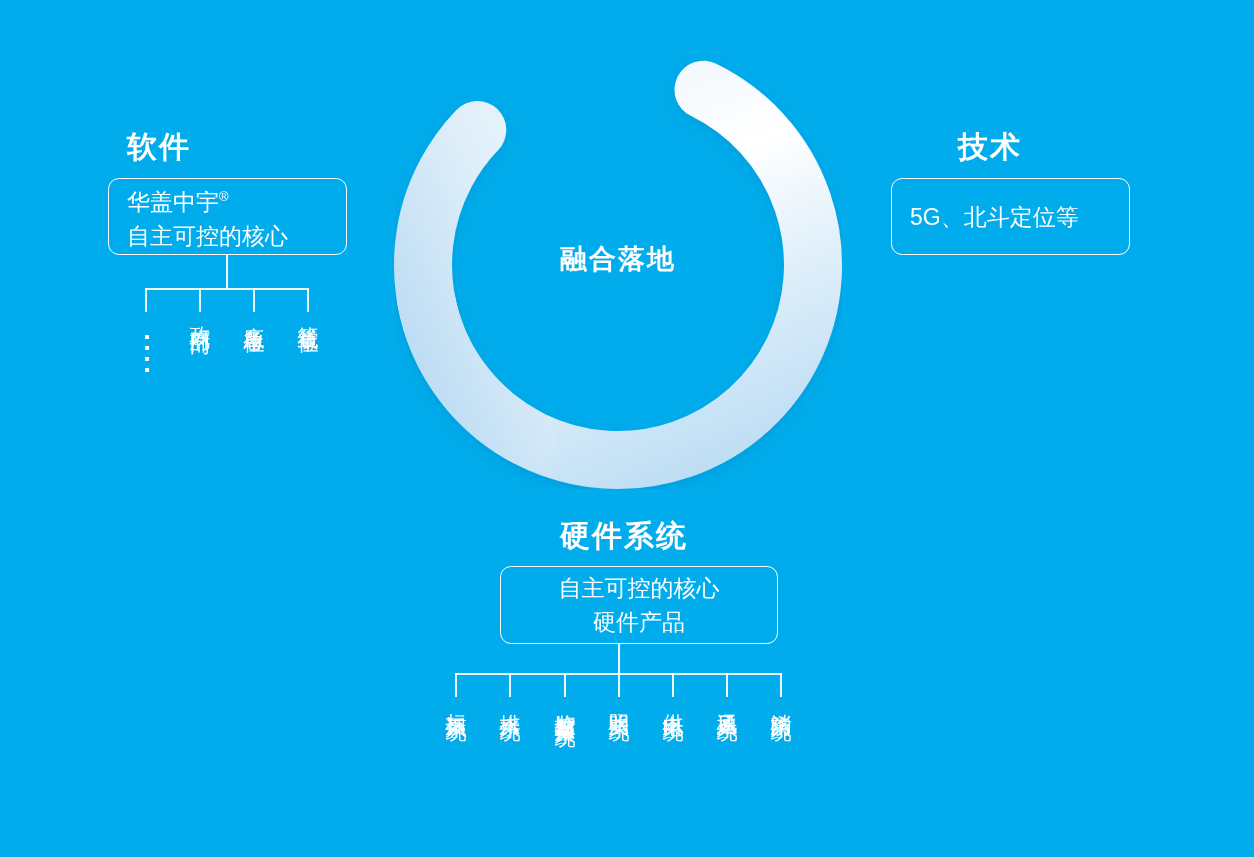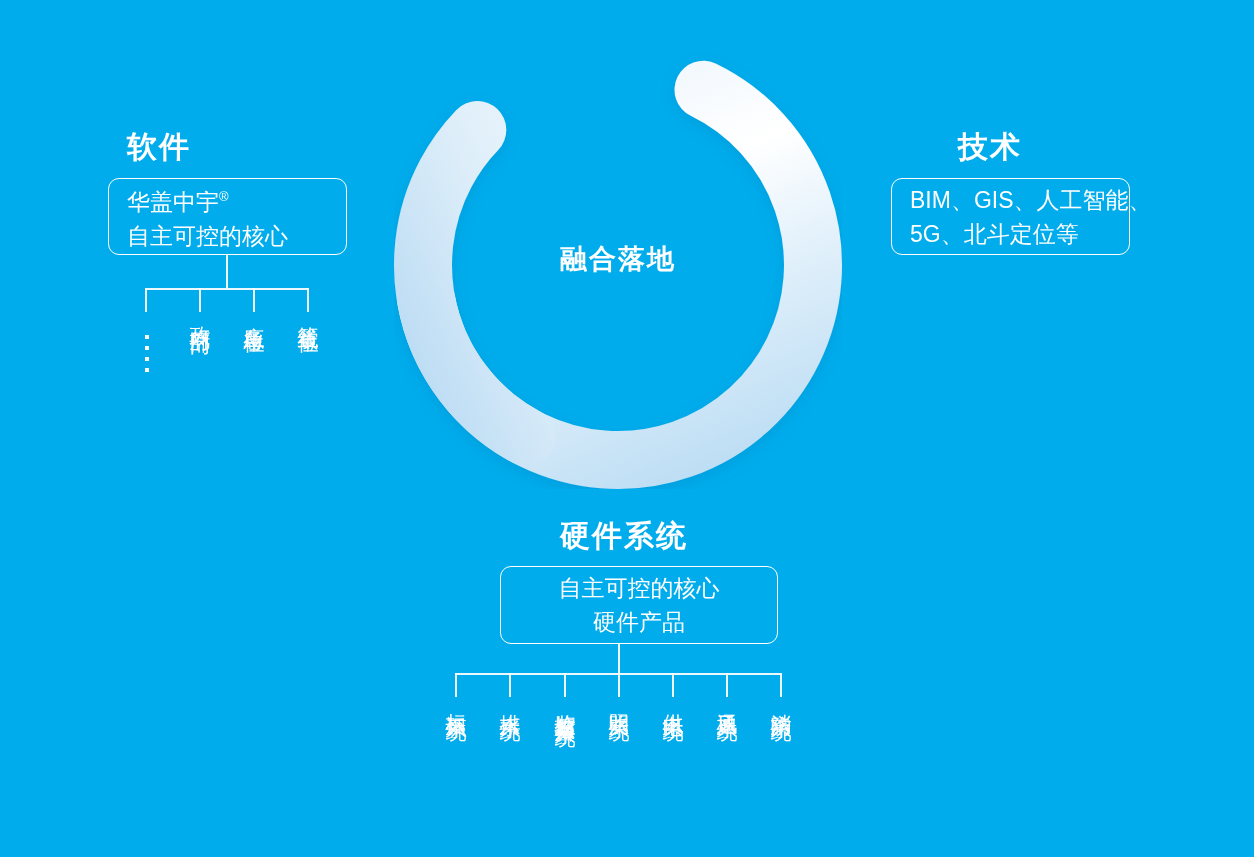--- a/index.html
+++ b/index.html
@@ -171,21 +171,20 @@
       <i></i>
       <i></i>
   </div>
   <div class="vlabel" style="left:189px; top:310px;">政府部门</div>
   <div class="vlabel" style="left:243px; top:310px;">应急单位</div>
   <div class="vlabel" style="left:297px; top:310px;">管线单位</div>
 
   <div class="sec-title bold" style="left:958px; top:130px;font-family:Liberation Serif, serif;">技术</div>
 
   <div class="rbox" style="left:891px; top:178px; width:239px; height:77px;">
-    <div class="bline">BIM、GIS、人工智能、</div>
     <div class="bline">5G、北斗定位等</div>
   </div>
 
   <div class="sec-title bold" style="left:560px; top:519px;">硬件系统</div>
 
   <div class="rbox center-text" style="left:500px; top:566px; width:278px; height:78px;">
     <div class="bline">自主可控的核心</div>
     <div class="bline">硬件产品</div>
   </div>
 

